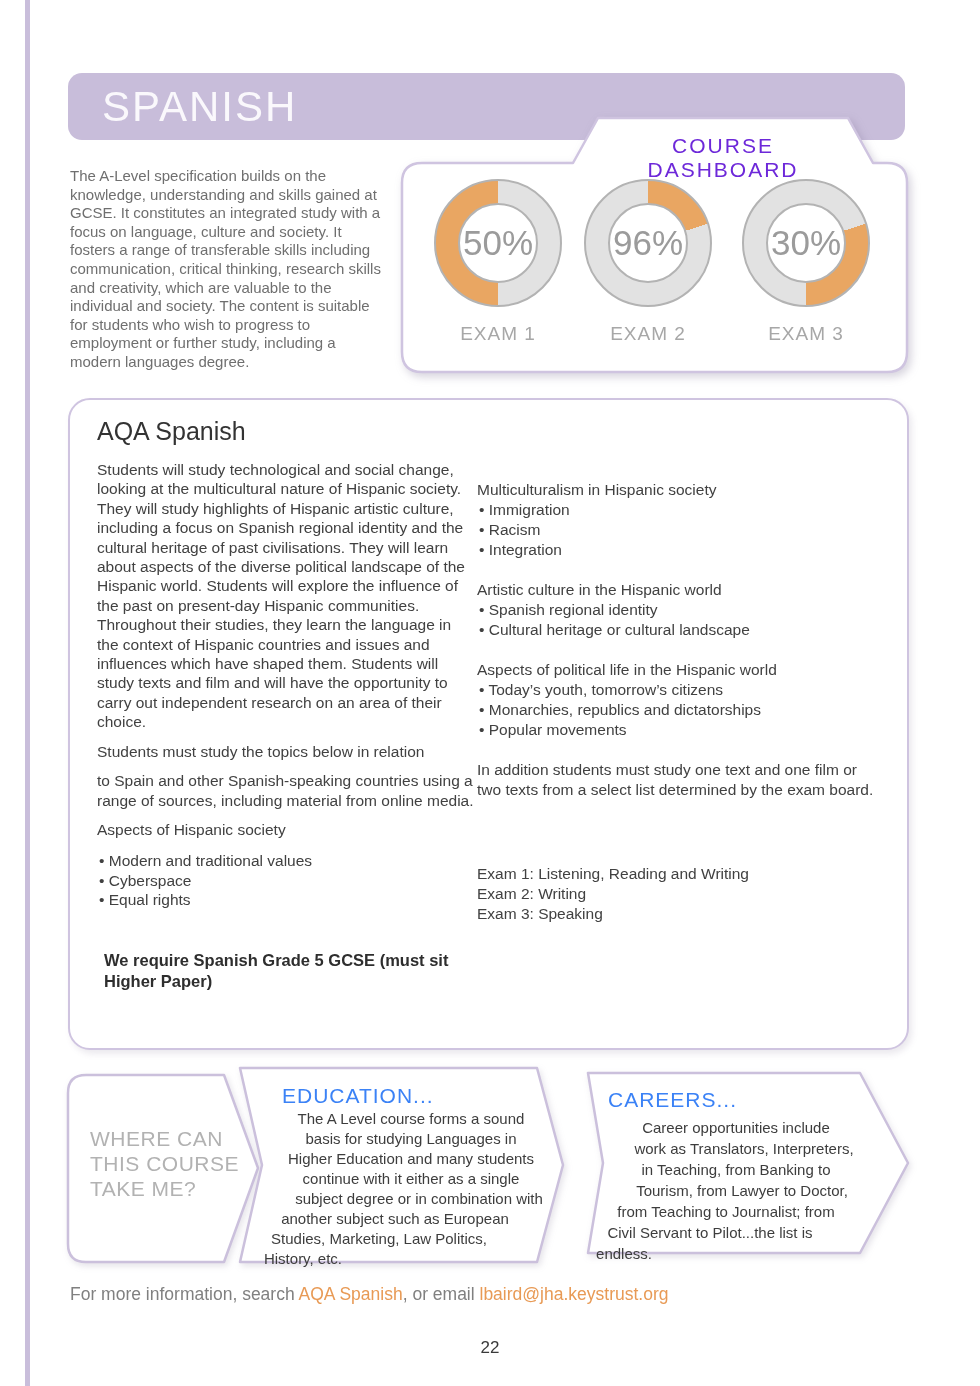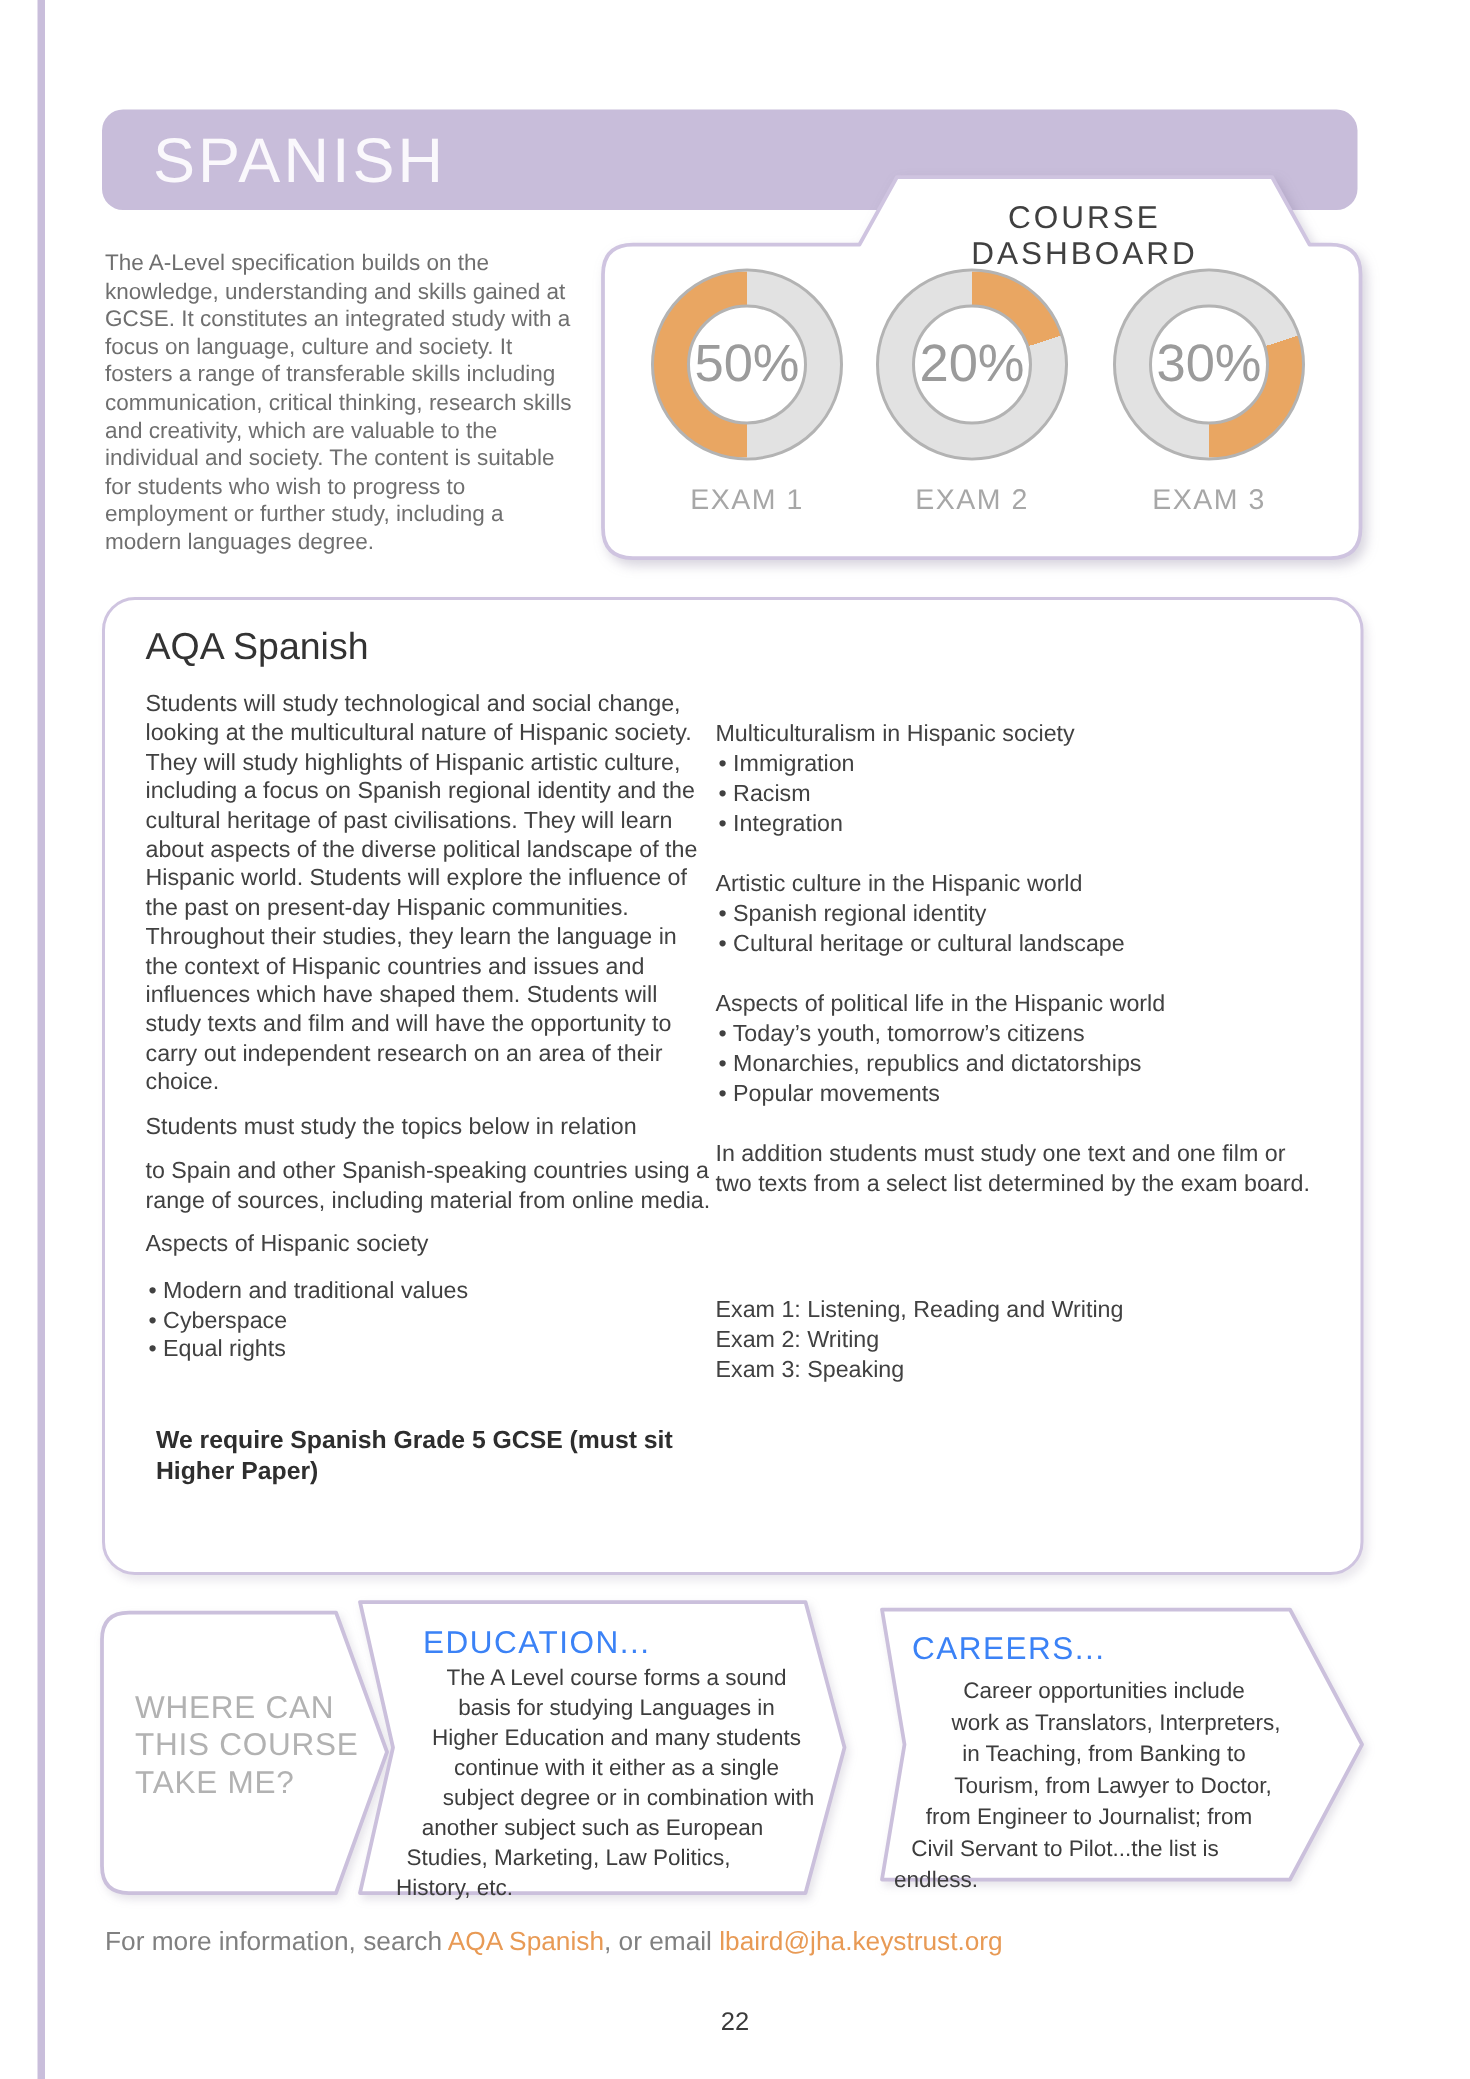--- a/index.html
+++ b/index.html
@@ -20,21 +20,21 @@
 
   
   .deco { position:absolute; left:0; top:0; z-index:2; pointer-events:none; }
   .panel-path { fill:#ffffff; stroke:#cfc4e0; stroke-width:2.5; stroke-linejoin:round;
                 filter:drop-shadow(3px 4px 4px rgba(110,100,135,.28)); }
   .chev-path  { fill:#ffffff; stroke:#cbc0dc; stroke-width:2.5; stroke-linejoin:round;
                 filter:drop-shadow(2px 3px 3px rgba(110,100,135,.18)); }
 
   .dash-title {
     position:absolute; left:598px; top:134px; width:250px; z-index:3;
-    text-align:center; font-size:21px; letter-spacing:2px; color:#404040;
+    text-align:center; font-size:21px; letter-spacing:2px; color:#6d28d9;
   }
 
   
   .donut-wrap { position:absolute; top:179px; width:128px; z-index:3; }
   .donut { position:relative; width:128px; height:128px; border-radius:50%;
            border:2px solid #b3b3b3; }
   .donut::after { content:""; position:absolute; inset:22px; background:#fff;
                   border:2px solid #b3b3b3; border-radius:50%; }
   .donut-pct { position:absolute; inset:0; display:flex; align-items:center; justify-content:center;
                font-size:35px; color:#9b9b9b; z-index:1; }
@@ -108,21 +108,21 @@
   <div class="dash-title">COURSE DASHBOARD</div>
 
   <div class="donut-wrap" style="left:434px">
     <div class="donut" style="background: conic-gradient(rgb(226, 226, 226) 0deg, rgb(226, 226, 226) 180deg, rgb(233, 166, 98) 180deg, rgb(233, 166, 98) 360deg, rgb(226, 226, 226) 360deg, rgb(226, 226, 226) 360deg);">
       <div class="donut-pct">50%</div>
     </div>
     <div class="donut-label">EXAM 1</div>
   </div>
   <div class="donut-wrap" style="left:584px">
     <div class="donut" style="background: conic-gradient(rgb(226, 226, 226) 0deg, rgb(226, 226, 226) 0deg, rgb(233, 166, 98) 0deg, rgb(233, 166, 98) 72deg, rgb(226, 226, 226) 72deg, rgb(226, 226, 226) 360deg);">
-      <div class="donut-pct">20%</div>
+      <div class="donut-pct">96%</div>
     </div>
     <div class="donut-label">EXAM 2</div>
   </div>
   <div class="donut-wrap" style="left:742px">
     <div class="donut" style="background: conic-gradient(rgb(226, 226, 226) 0deg, rgb(226, 226, 226) 72deg, rgb(233, 166, 98) 72deg, rgb(233, 166, 98) 180deg, rgb(226, 226, 226) 180deg, rgb(226, 226, 226) 360deg);">
       <div class="donut-pct">30%</div>
     </div>
     <div class="donut-label">EXAM 3</div>
   </div>
 
@@ -186,21 +186,21 @@
     <div class="ln">Studies, Marketing, Law Politics,</div>
     <div class="ln">History, etc.</div>
   </div>
 
   <div class="path-title careers-title">CAREERS...</div>
   <div class="path-body careers-body">
     <div class="ln">Career opportunities include</div>
     <div class="ln">work as Translators, Interpreters,</div>
     <div class="ln">in Teaching, from Banking to</div>
     <div class="ln">Tourism, from Lawyer to Doctor,</div>
-    <div class="ln">from Engineer to Journalist; from</div>
+    <div class="ln">from Teaching to Journalist; from</div>
     <div class="ln">Civil Servant to Pilot...the list is</div>
     <div class="ln">endless.</div>
   </div>
 
   <div class="footer">
     <span>For more information, search </span>
     <span class="accent">AQA Spanish</span><span>, or email </span>
     <span class="accent">lbaird@jha.keystrust.org</span>
   </div>
 

